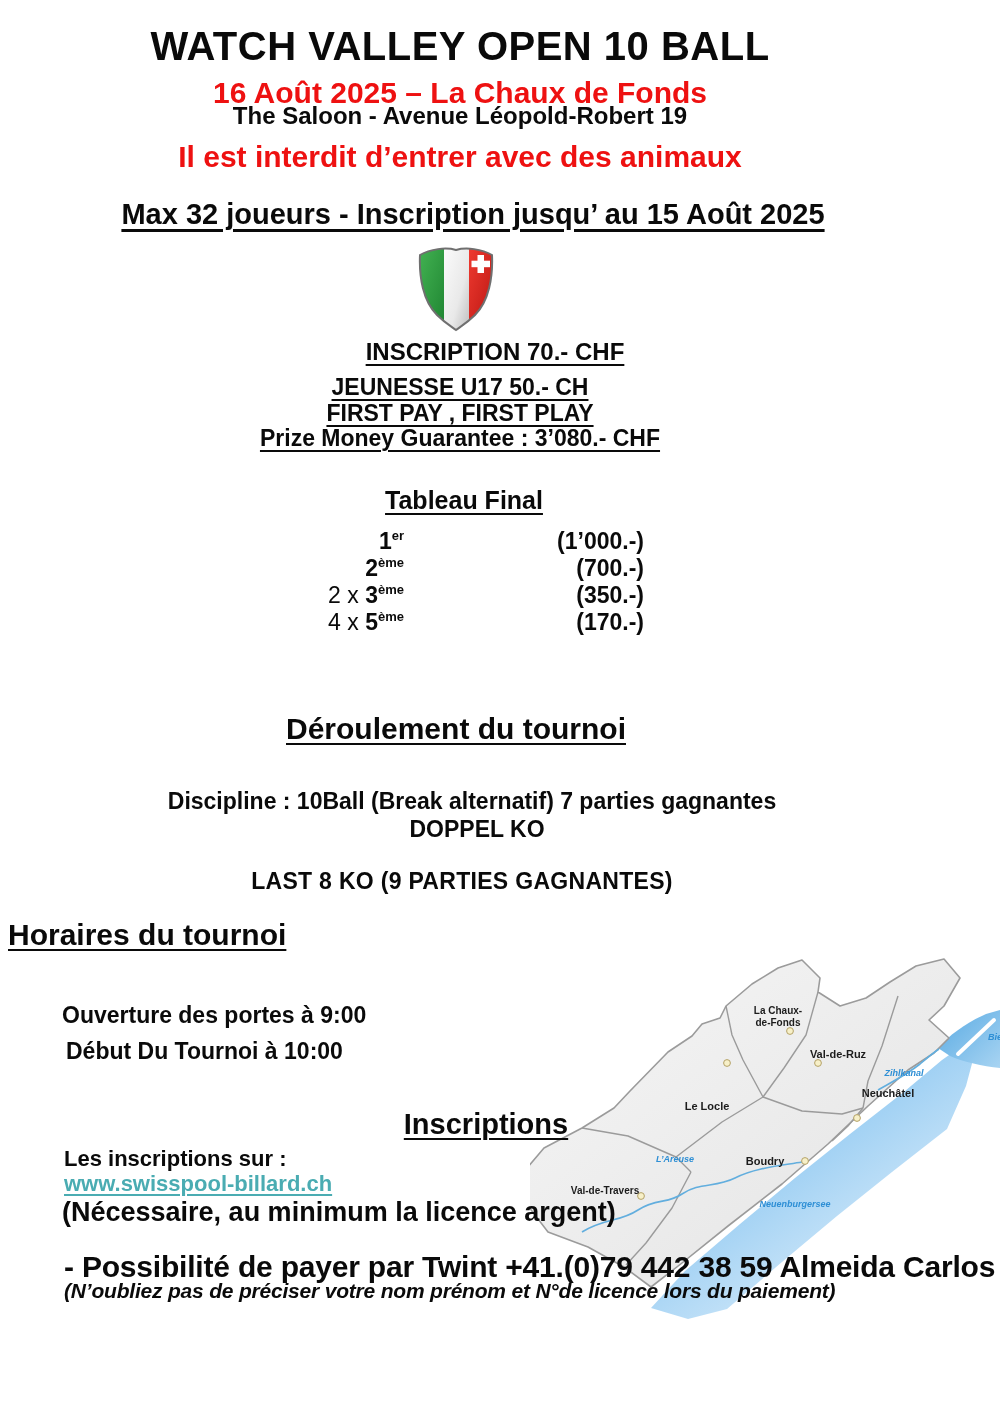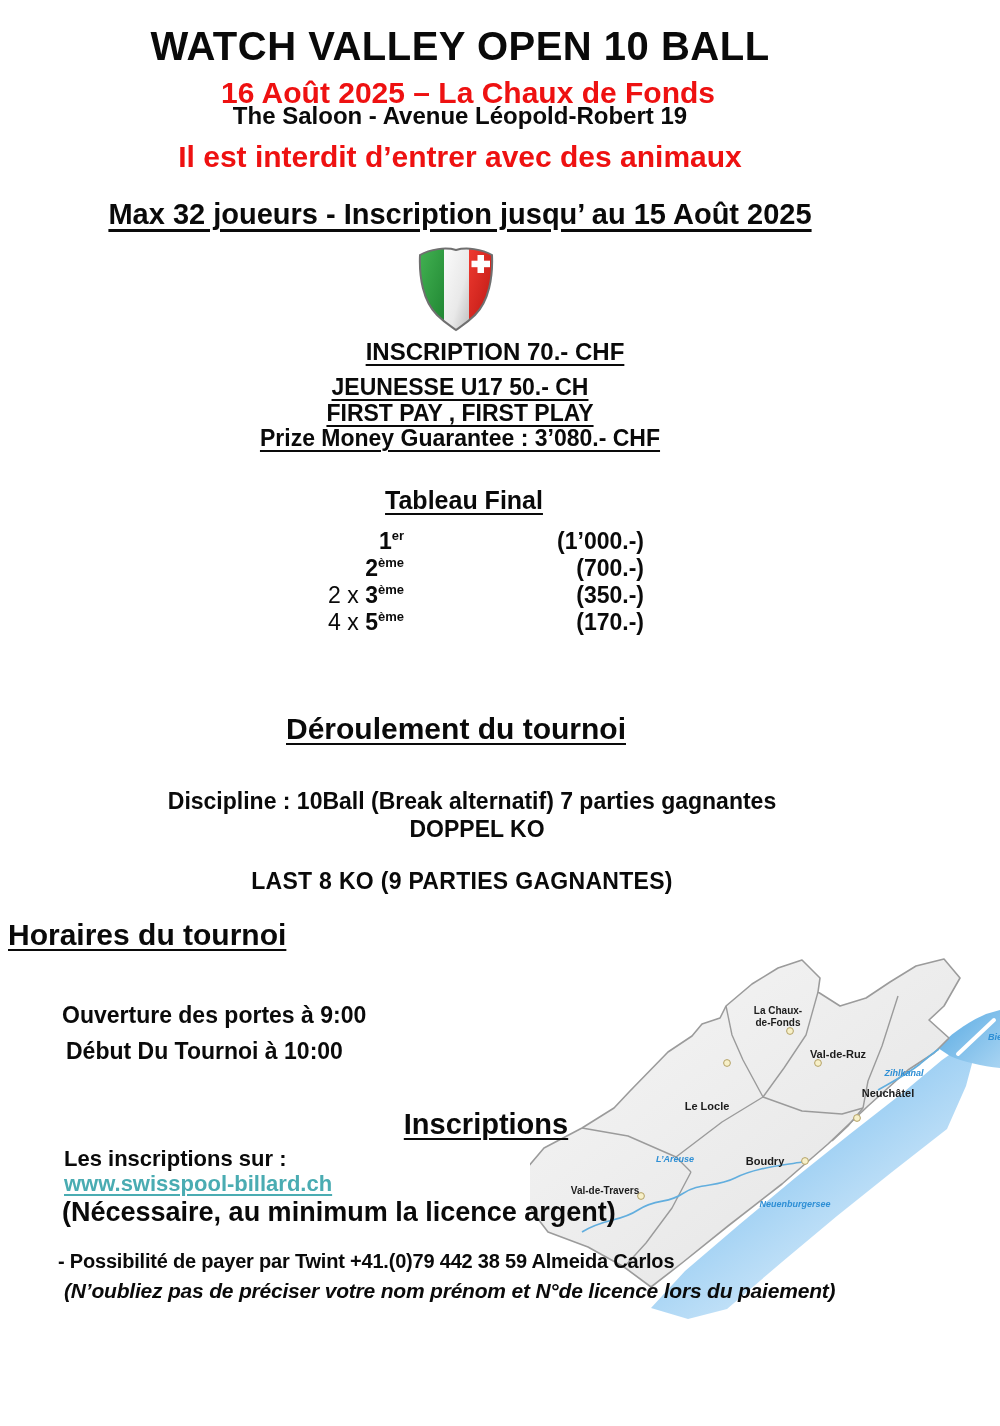--- a/index.html
+++ b/index.html
@@ -6,24 +6,24 @@
   .page{
     position:relative;width:1000px;height:1426px;background:#ffffff;overflow:hidden;
     font-family:"Liberation Sans", sans-serif;color:#0a0a0a;
   }
   .abs{position:absolute;}
   .center{left:0;width:920px;text-align:center;}
   .b{font-weight:700;}
   .u{text-decoration:underline;text-decoration-thickness:2px;text-underline-offset:4px;}
   .red{color:#ee1111;}
   .title{top:24px;font-size:40px;letter-spacing:.5px;z-index:2;}
-  .dateline{top:76px;font-size:30px;z-index:2;margin-left:8px;}
+  .dateline{top:76px;font-size:30px;z-index:2;}
   .venue{top:102px;font-size:24px;z-index:2;}
   .warning{top:140px;font-size:30px;z-index:2;}
-  .maxline{top:198px;font-size:29px;text-decoration:underline;text-decoration-thickness:3px;text-underline-offset:5px;z-index:2;}
+  .maxline{top:198px;font-size:29px;text-decoration:underline;text-decoration-thickness:3px;text-underline-offset:5px;z-index:2;margin-left:13px;}
   .shield{top:247px;left:416px;width:80px;height:86px;z-index:2;}
   .fee1{top:338px;font-size:24px;z-index:2;padding-left:35px;}
   .fee2{top:374px;font-size:23px;z-index:2;}
   .fee3{top:400px;font-size:23px;z-index:2;}
   .fee4{top:425px;font-size:23px;z-index:2;}
   .tabfinal{top:486px;left:0;width:928px;text-align:center;font-size:25px;z-index:2;}
   .prizes{top:528px;left:0;width:640px;z-index:2;padding-left:16px;}
   .prow{display:flex;height:27px;font-size:23px;font-weight:700;line-height:27px;}
   .prank{width:388px;text-align:right;}
   .pamt{width:240px;text-align:right;}
@@ -33,21 +33,21 @@
   .discipline{top:788px;left:0;width:944px;text-align:center;font-size:23px;z-index:2;}
   .doppel{top:816px;left:0;width:910px;text-align:center;font-size:23px;z-index:2;padding-left:22px;}
   .last8{top:868px;left:0;width:924px;text-align:center;font-size:23px;letter-spacing:.3px;z-index:2;}
   .horaires{top:918px;left:8px;width:944px;text-align:left;font-size:30px;z-index:2;}
   .doors{top:1002px;left:62px;font-size:23px;z-index:2;}
   .start{top:1038px;left:66px;font-size:23px;z-index:2;}
   .insc-h{top:1108px;left:0;width:972px;text-align:center;font-size:29px;z-index:2;}
   .insc-intro{top:1146px;left:64px;font-size:22px;z-index:2;}
   .weblink{top:1171px;left:64px;font-size:22px;font-weight:700;color:#4aacb2;text-decoration:underline;text-decoration-thickness:2px;text-underline-offset:3px;z-index:2;}
   .license{top:1197px;left:62px;font-size:27px;z-index:2;}
-  .payline{top:1250px;left:58px;font-size:20px;letter-spacing:-.2px;z-index:2;}
+  .payline{top:1250px;left:64px;font-size:30px;letter-spacing:-.2px;z-index:2;}
   .paynote{top:1279px;left:64px;font-size:21px;font-style:italic;letter-spacing:-.2px;z-index:2;}
   .mapwrap{top:956px;left:530px;width:470px;height:368px;z-index:1;}
   .map-district-label{font-size:11px;font-weight:700;fill:#1c1c1c;}
   .map-district-label.small{font-size:10px;}
   .map-water-label{font-size:9px;font-weight:700;font-style:italic;fill:#2e8fd5;}
 </style>
 </head>
 <body>
 
 <div class="page">

